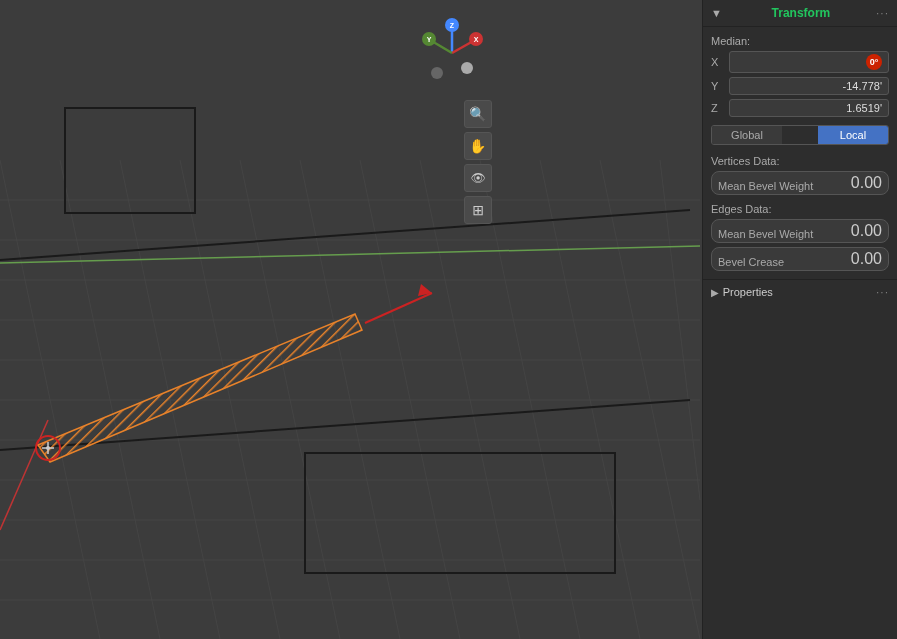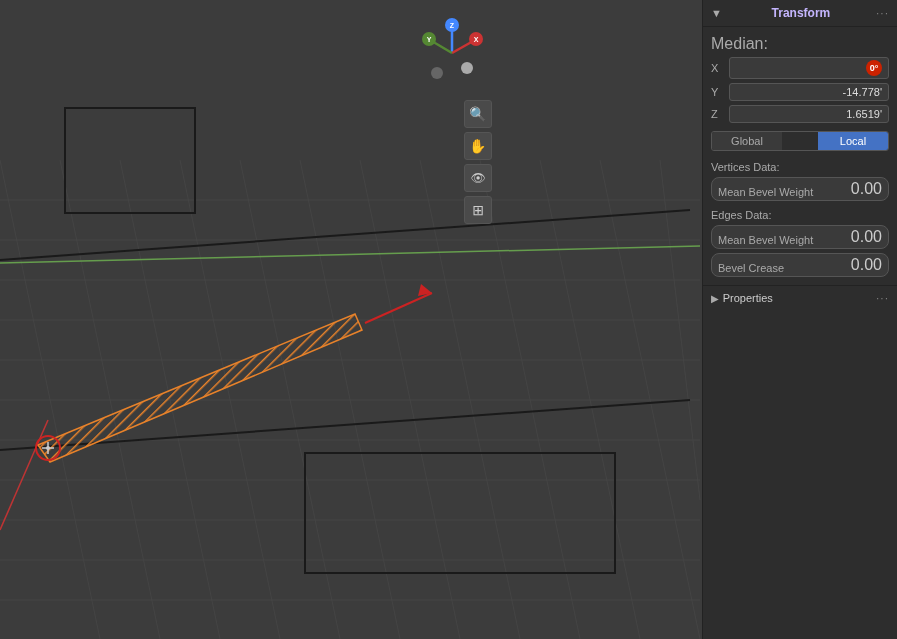--- a/index.html
+++ b/index.html
@@ -77,21 +77,21 @@
       align-items: center;
       justify-content: space-between;
       padding: 6px 8px;
       background: #2d2d2d;
       border-bottom: 1px solid #222;
     }
 
     .panel-header-title {
       font-size: 12px;
       font-weight: bold;
-      color: #c4b5fd;
+      color: #22c55e;
     }
 
     .panel-header-dots {
       color: #888;
       font-size: 10px;
       letter-spacing: 1px;
     }
 
     .panel-arrow {
       color: #aaa;
@@ -101,21 +101,21 @@
     .panel-body {
       padding: 6px 8px;
       display: flex;
       flex-direction: column;
       gap: 2px;
     }
 
     .field-label {
       color: #aaa;
       padding: 2px 0;
-      font-size: 16px;
+      font-size: 11px;
     }
 
     .field-row {
       display: flex;
       align-items: center;
       margin-bottom: 2px;
     }
 
     .field-name {
       width: 18px;

